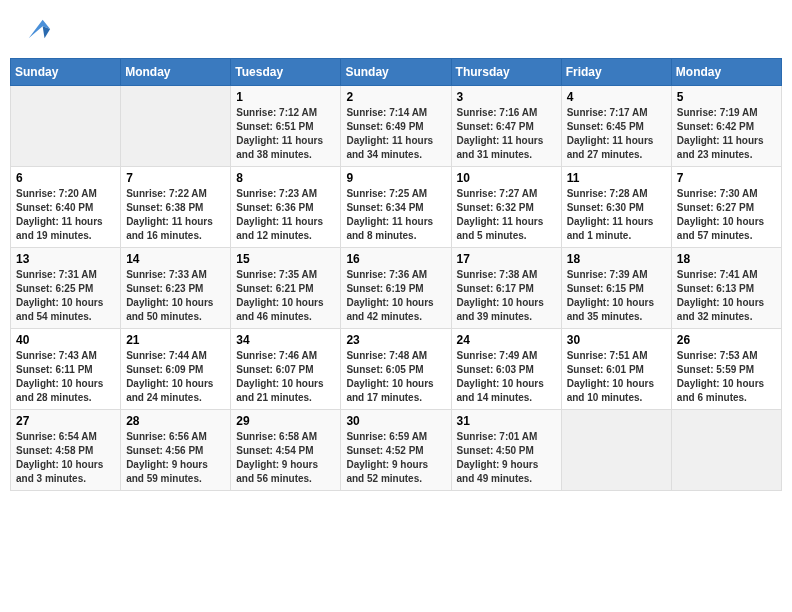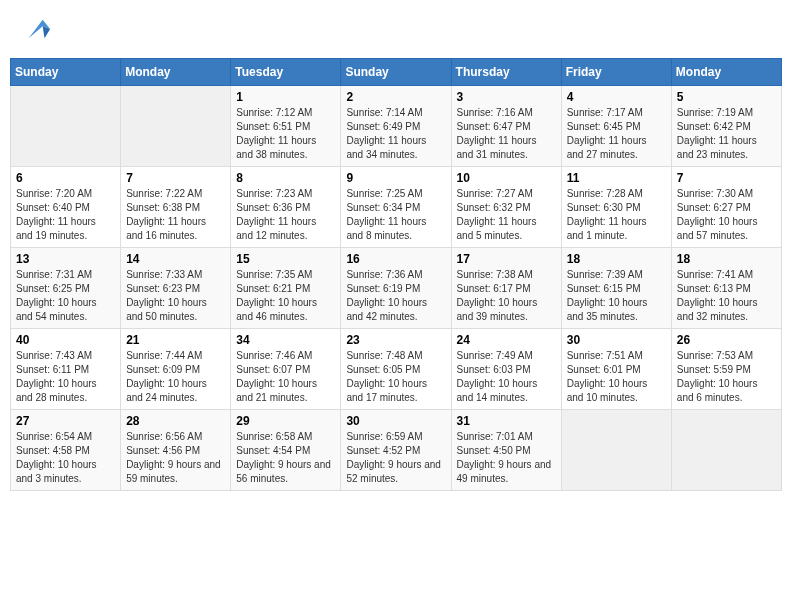--- a/index.html
+++ b/index.html
@@ -75,20 +75,21 @@
     .day-num {
       font-weight: bold;
       font-size: 12px;
       display: block;
       margin-bottom: 2px;
     }
     .day-detail {
       font-size: 10px;
       color: #333;
       line-height: 1.4;
+      font-weight: bold;
     }
     td.empty {
       background: #f0f0f0 !important;
     }
   </style>
 </head>
 <body>
 
 <div class="header">
   <div class="logo">

